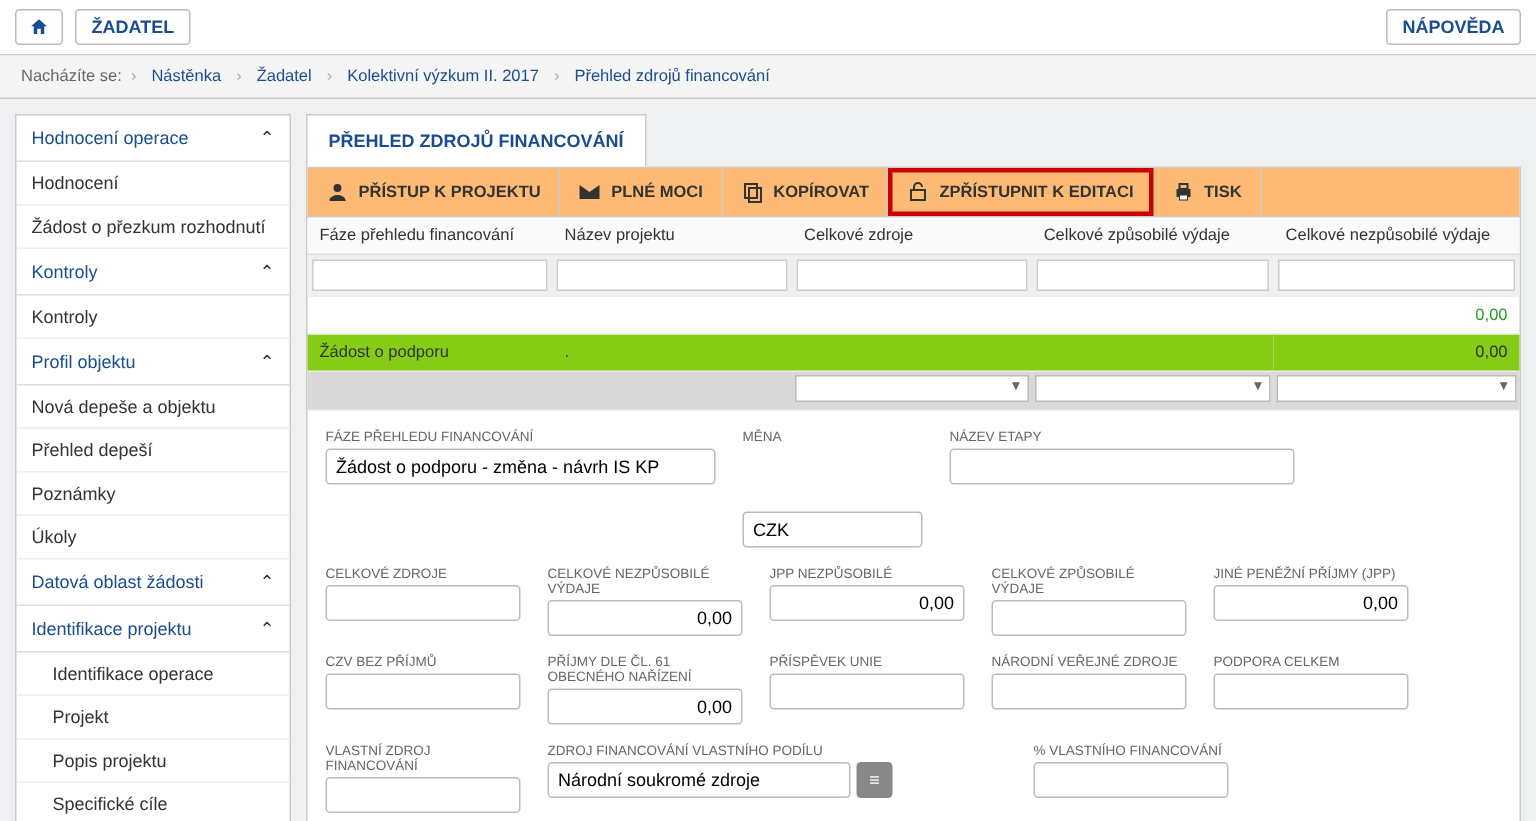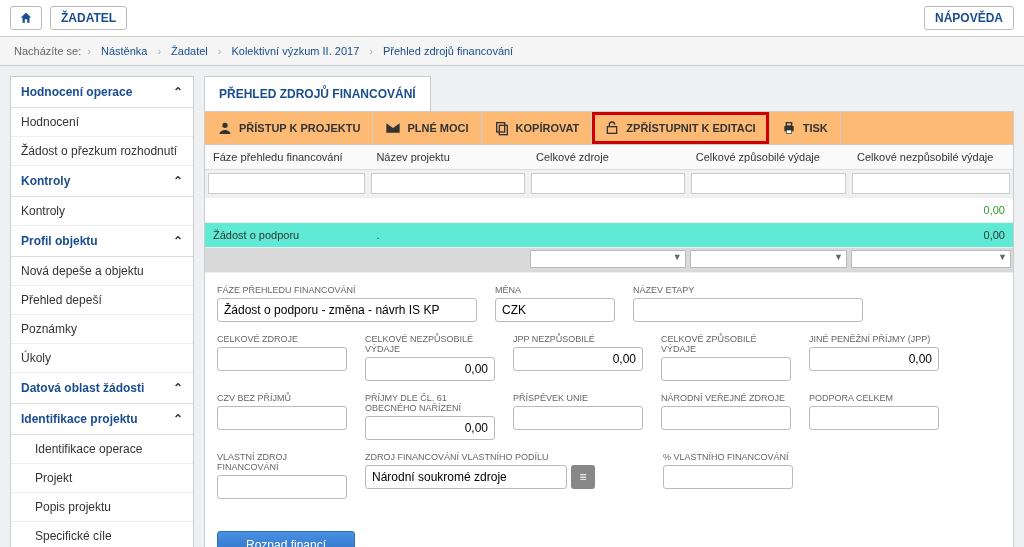--- a/index.html
+++ b/index.html
@@ -10,21 +10,21 @@
 .home-btn { padding: 4px 8px; }
 .top-btn.right { margin-left: auto; }
 
 .breadcrumb-bar { background: #f5f5f5; border-bottom: 1px solid #ccc; padding: 8px 14px; display: flex; align-items: center; gap: 6px; color: #666; font-size: 11px; }
 .breadcrumb-bar a { color: #1a4d8f; text-decoration: none; padding: 0 4px; }
 .breadcrumb-bar .sep { color: #aaa; }
 
 .main-wrap { display: flex; gap: 10px; padding: 10px; }
 
 .sidebar { width: 184px; background: #fff; border: 1px solid #ccc; }
-.side-head { padding: 8px 10px; font-weight: bold; color: #1a4d8f; border-bottom: 1px solid #ddd; display: flex; justify-content: space-between; align-items: center; cursor: pointer; font-size: 12px; }
+.side-head { padding: 8px 10px; font-weight: normal; color: #1a4d8f; border-bottom: 1px solid #ddd; display: flex; justify-content: space-between; align-items: center; cursor: pointer; font-size: 12px; }
 .side-item { padding: 7px 10px; border-bottom: 1px solid #eee; color: #333; cursor: pointer; font-size: 12px; }
 .side-item.sub { padding-left: 24px; }
 .chevron { font-size: 12px; color: #333; }
 
 .content { flex: 1; }
 .panel-title-tab { background: #fff; border: 1px solid #ccc; border-bottom: none; padding: 10px 14px; font-weight: bold; color: #1a4d8f; display: inline-block; }
 .panel { background: #fff; border: 1px solid #ccc; }
 
 .toolbar { display: flex; border-bottom: 1px solid #ccc; background: #fdba74; }
 .tool-btn { display: flex; align-items: center; gap: 6px; padding: 8px 12px; border-right: 1px solid #ccc; color: #333; font-weight: bold; cursor: pointer; font-size: 11px; }
@@ -39,21 +39,21 @@
 .grid tr.filter td { background: #f0f0f0; padding: 3px; }
 .grid tr.filter input { width: 100%; border: 1px solid #ccc; padding: 2px; }
 .grid tr.paging td { background: #d9d9d9; padding: 2px; }
 .mini-select { display: inline-block; width: 100%; height: 18px; background: #fff; border: 1px solid #bbb; position: relative; }
 .mini-select::after { content: "▼"; position: absolute; right: 3px; top: 1px; font-size: 9px; color: #666; }
 
 .form-area { padding: 12px; }
 .form-row { display: flex; gap: 18px; margin-bottom: 12px; flex-wrap: wrap; }
 .form-group { display: flex; flex-direction: column; }
 .form-group.w1 { width: 260px; }
-.form-group.w2 { width: 120px; }
+.form-group.w2 { width: 120px; gap: 42px; }
 .form-group.w3 { width: 130px; }
 .form-group.w4 { width: 230px; }
 .form-group label { font-size: 9px; color: #666; margin-bottom: 3px; text-transform: uppercase; }
 .form-group input { border: 1px solid #bbb; border-radius: 3px; padding: 4px 6px; font-size: 12px; }
 .form-group input.num { text-align: right; }
 .with-btn { display: flex; gap: 4px; align-items: center; }
 .with-btn input { flex: 1; }
 .list-btn { width: 24px; height: 24px; background: #888; border-radius: 3px; display: flex; align-items: center; justify-content: center; cursor: pointer; }
 .list-btn span { color: #fff; font-size: 12px; }
 
@@ -198,21 +198,21 @@
           </tr>
         </thead>
         <tbody>
           <tr>
             <td></td>
             <td></td>
             <td class="num"></td>
             <td class="num"></td>
             <td class="num green">0,00</td>
           </tr>
-          <tr style="background:#5eead4;">
+          <tr style="background:#84cc16;">
             <td>Žádost o podporu</td>
             <td>.</td>
             <td class="num"></td>
             <td class="num"></td>
             <td class="num">0,00</td>
           </tr>
           <tr class="paging">
             <td></td>
               <td></td>
             <td><div class="mini-select"></div></td>
@@ -291,21 +291,21 @@
           </div>
           <div class="form-group w4">
             <label>ZDROJ FINANCOVÁNÍ VLASTNÍHO PODÍLU</label>
             <div class="with-btn">
               <input type="text" value="Národní soukromé zdroje" style="">
               <div class="list-btn">
                 <span>≡</span>
               </div>
             </div>
           </div>
-          <div class="form-group w3" style="margin-left:50px;">
+          <div class="form-group w3" style="margin-left:76px;">
             <label>% VLASTNÍHO FINANCOVÁNÍ</label>
             <input class="num" type="text" value="" style="">
           </div>
         </div>
 
         <button class="action-btn">Rozpad financí</button>
 
         
         
       </div>

